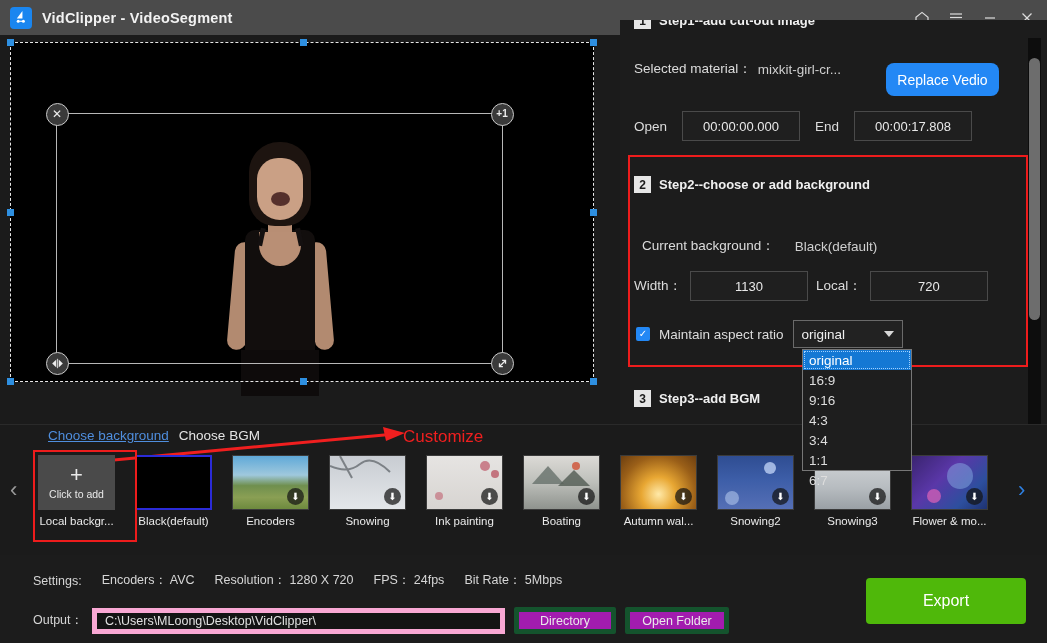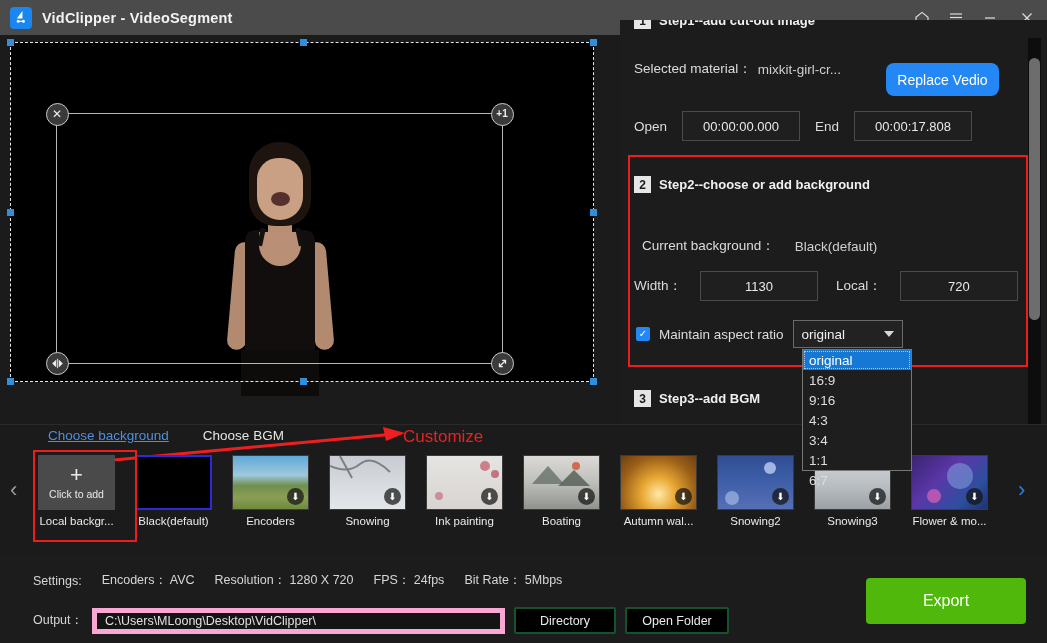--- a/index.html
+++ b/index.html
@@ -176,21 +176,21 @@
   .dd-item.sel { background: #1478d4; color: #fff; outline: 1px dotted #9fd0ff; outline-offset: -2px; }
 
   .step3-head { position: absolute; left: 14px; top: 370px; display: flex; align-items: center; gap: 8px; }
 
   
   .sbar { position: absolute; left: 1028px; top: 38px; width: 13px; height: 386px; background: #0d0d0d; }
   .sthumb { position: absolute; left: 1px; top: 20px; width: 11px; height: 262px; background: #6d6d6d; border-radius: 6px; }
 
   
   .bgsec { position: absolute; left: 0; top: 425px; width: 1047px; height: 130px; background: #1b1b1b; }
-  .tabs { position: absolute; left: 48px; top: 3px; display: flex; gap: 34px; align-items: center; }
+  .tabs { position: absolute; left: 48px; top: 3px; display: flex; gap: 10px; align-items: center; }
   .tab-a { color: #4f8ede; font-size: 13.5px; text-decoration: underline; }
   .tab-b { color: #e4e4e4; font-size: 13.5px; }
   .customize-lbl { position: absolute; left: 403px; top: 2px; color: #f01f1f; font-size: 17px; }
   .arrow-svg { position: absolute; left: 95px; top: 0px; }
 
   .thumbs { position: absolute; left: 38px; top: 30px; display: flex; gap: 20px; }
   .thumb-cell { width: 77px; }
   .thumb-img {
     position: relative; width: 77px; height: 55px; background: #111; overflow: hidden;
     border: 1px solid #3b3b3b;
@@ -220,21 +220,21 @@
   
   .bottom { position: absolute; left: 0; top: 555px; width: 1047px; height: 88px; background: #1c1c1c; }
   .set-row { position: absolute; left: 33px; top: 17px; display: flex; align-items: center; gap: 20px; }
   .set-txt { color: #d6d6d6; font-size: 12.5px; white-space: nowrap; }
   .out-row { position: absolute; left: 33px; top: 52px; display: flex; align-items: center; gap: 9px; }
   .out-field {
     width: 413px; height: 26px; border: 5px solid #f9a8d4; background: #141414;
     color: #e0e0e0; font-size: 12.5px; display: flex; align-items: center; padding-left: 8px;
   }
   .gbtn {
-    border: 2px solid #14532d; background: #000000; color: #eaeaea; font-size: 12.5px;
+    border: 5px solid #14532d; background: #a21caf; color: #eaeaea; font-size: 12.5px;
     display: flex; align-items: center; justify-content: center; border-radius: 2px;
   }
   .export {
     position: absolute; left: 866px; top: 578px; width: 160px; height: 46px;
     background: #4fb80a; color: #fff; font-size: 16px; border-radius: 4px;
     display: flex; align-items: center; justify-content: center;
   }
   .seam { position: absolute; left: 0; top: 424px; width: 1047px; height: 1px; background: #2a2a2a; }
 </style>
 </head>
@@ -387,21 +387,21 @@
     <div class="step1-head" style="top:156px;">
       <div class="step-num">2</div>
       <div class="step-txt">Step2--choose or add background</div>
     </div>
 
     <div class="row" style="left:22px; top:209px; gap:20px;margin-top:8px;">
       <span class="lbl">Current background：</span>
       <span class="lbl-dim">Black(default)</span>
     </div>
 
-    <div class="row" style="left:14px; top:251px; gap:18px;">
+    <div class="row" style="left:14px; top:251px; gap:8px;">
       <span class="lbl">Width：</span>
       <span class="field" style="width:118px;height:30px;">1130</span>
       <span class="lbl">Local：</span>
       <span class="field" style="width:118px;height:30px;">720</span>
     </div>
 
     <div class="row" style="left:16px; top:300px; gap:9px;">
       <span class="chk">✓</span>
       <span class="lbl">Maintain aspect ratio</span>
       <span class="combo">

